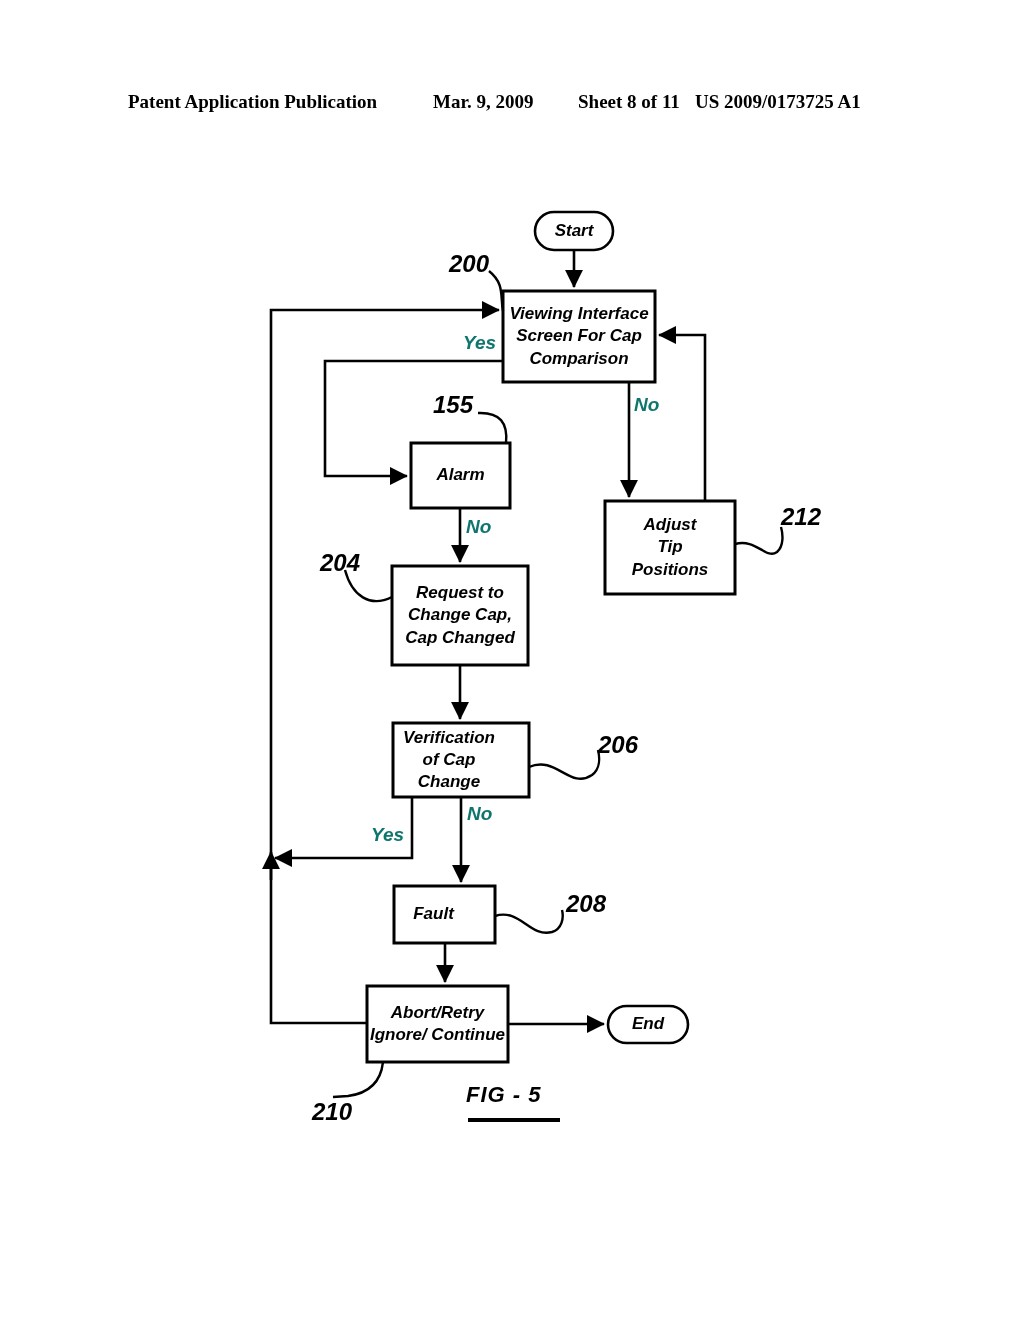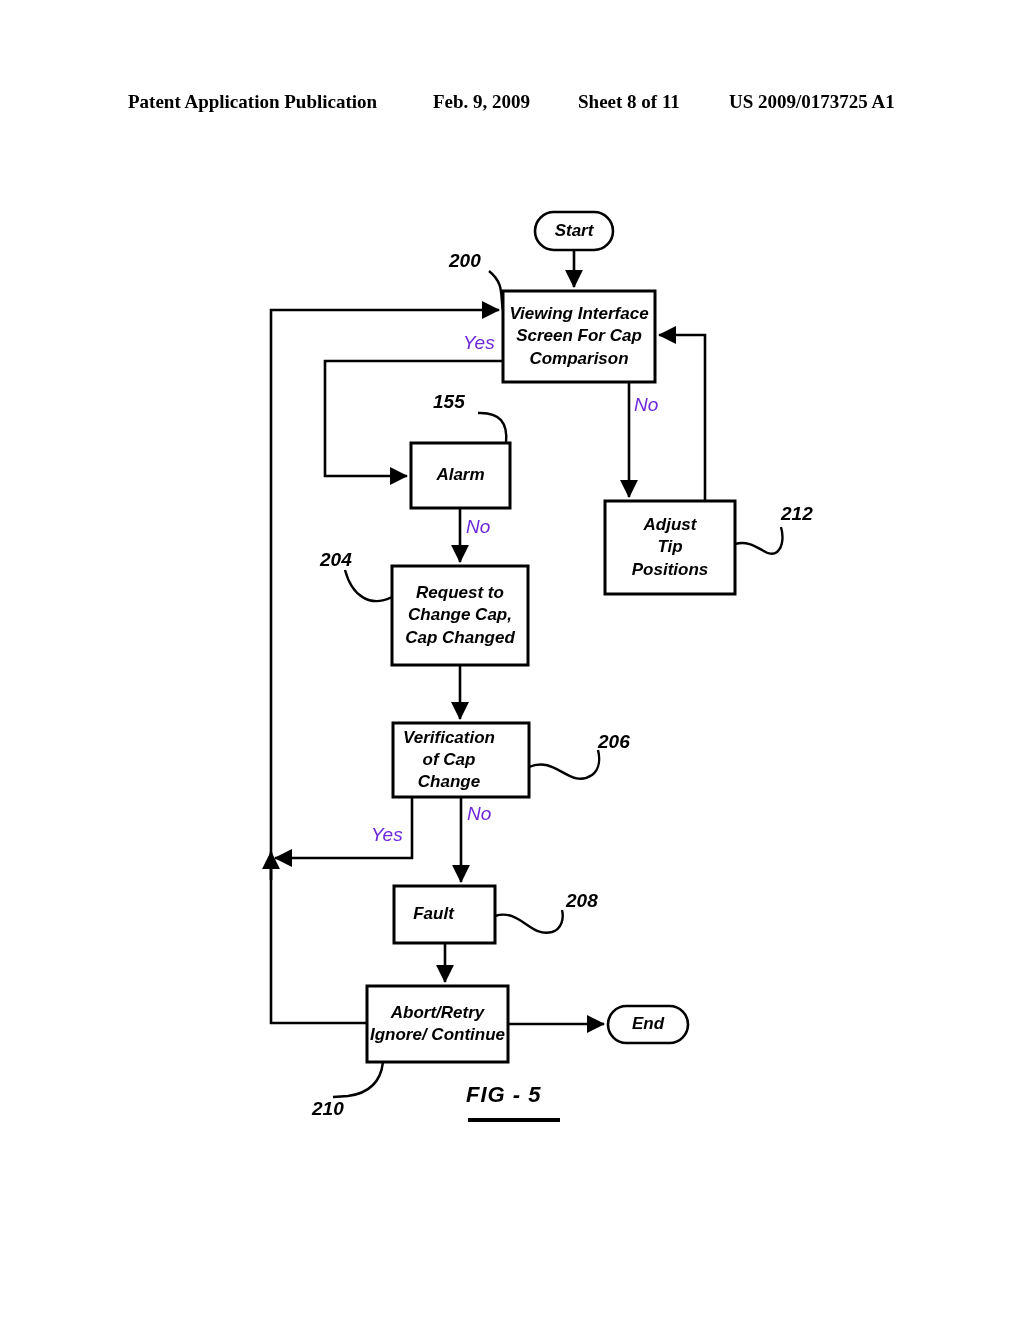--- a/index.html
+++ b/index.html
@@ -27,21 +27,21 @@
     align-items: center;
     font-family: "Liberation Serif", serif;
     font-weight: bold;
     font-size: 19px;
     color: #000;
     letter-spacing: 0px;
   }
   #pub-header .h-title { position: absolute; left: 128px; }
   #pub-header .h-date  { position: absolute; left: 433px; }
   #pub-header .h-sheet { position: absolute; left: 578px; }
-  #pub-header .h-num   { position: absolute; left: 729px; }
+  #pub-header .h-num   { position: absolute; left: 695px; }
 
   
   #chart-svg {
     position: absolute;
     left: 0;
     top: 0;
     width: 1024px;
     height: 1320px;
   }
 
@@ -60,31 +60,31 @@
     line-height: 1.30;
     color: #000;
     pointer-events: none;
   }
 
   .ref-num {
     position: absolute;
     font-family: "Liberation Sans", sans-serif;
     font-weight: bold;
     font-style: italic;
+    font-size: 24px;
+    color: #000;
+  }
+
+  .edge-label {
+    position: absolute;
+    font-family: "Liberation Sans", sans-serif;
+    font-weight: bold;
+    font-style: italic;
     font-size: 19px;
-    color: #000;
-  }
-
-  .edge-label {
-    position: absolute;
-    font-family: "Liberation Sans", sans-serif;
-    font-weight: normal;
-    font-style: italic;
-    font-size: 19px;
-    color: #6d28d9;
+    color: #0f766e;
   }
 
   #fig-caption {
     position: absolute;
     left: 466px;
     top: 1082px;
     font-family: "Liberation Sans", sans-serif;
     font-weight: bold;
     font-style: italic;
     font-size: 22px;
@@ -100,21 +100,21 @@
     background: #000;
   }
 </style>
 </head>
 <body>
 
 <div id="page">
 
   <div id="pub-header">
     <span class="h-title">Patent Application Publication</span>
-    <span class="h-date">Feb. 9, 2009</span>
+    <span class="h-date">Mar. 9, 2009</span>
     <span class="h-sheet">Sheet 8 of 11</span>
     <span class="h-num">US 2009/0173725 A1</span>
   </div>
 
   <svg id="chart-svg" viewBox="0 0 1024 1320">
     <defs>
       <marker id="arrow" viewBox="0 0 10 10" refX="9.5" refY="5" markerWidth="7" markerHeight="7" orient="auto-start-reverse">
         <path d="M 0 0 L 10 5 L 0 10 z" fill="#000"></path>
       </marker>
     </defs>

